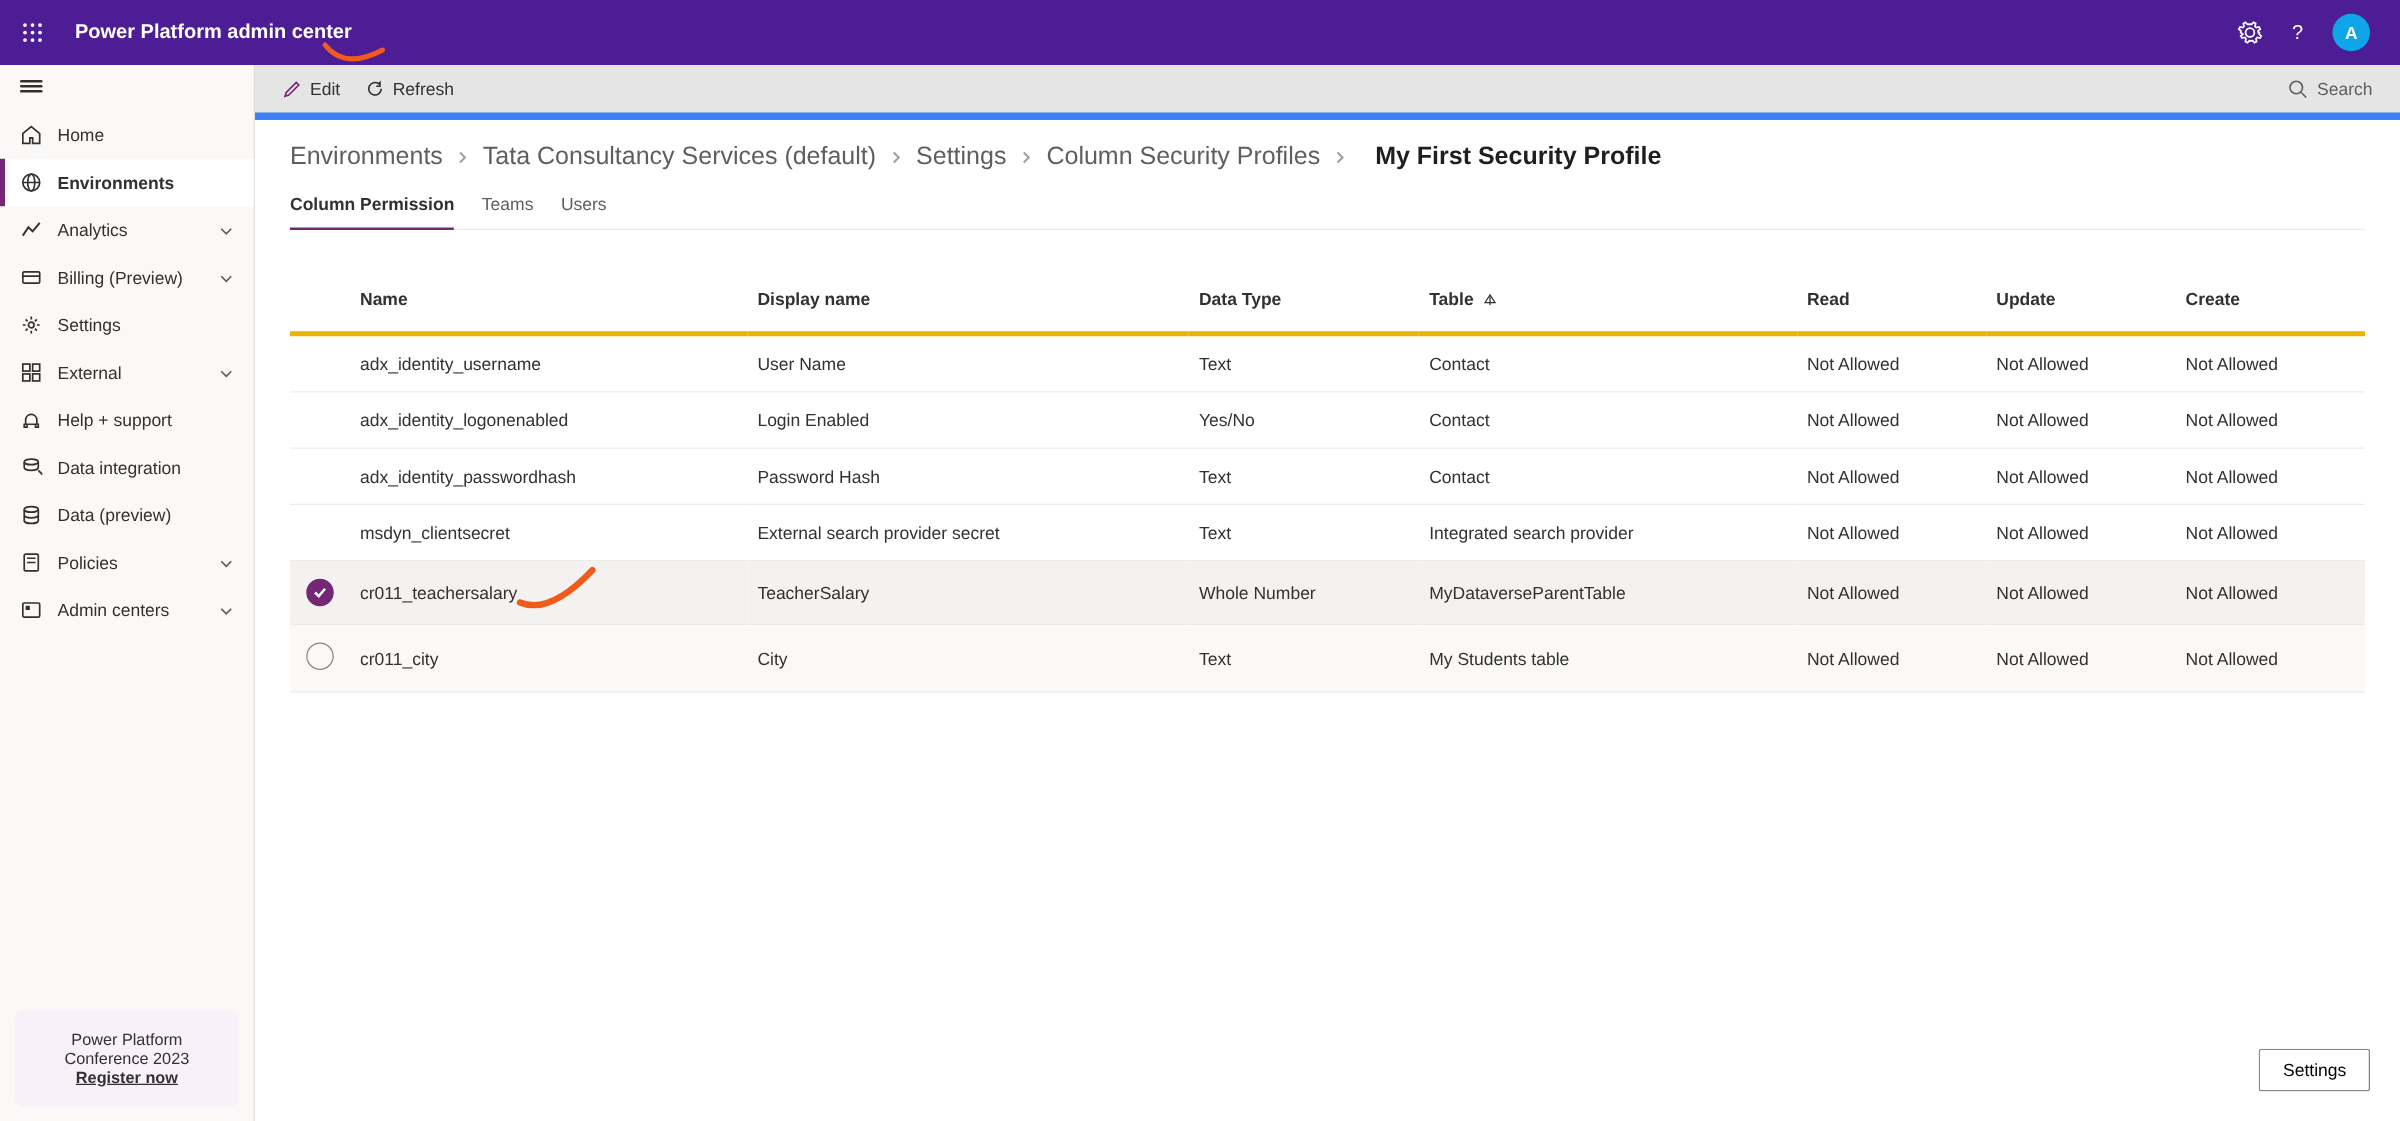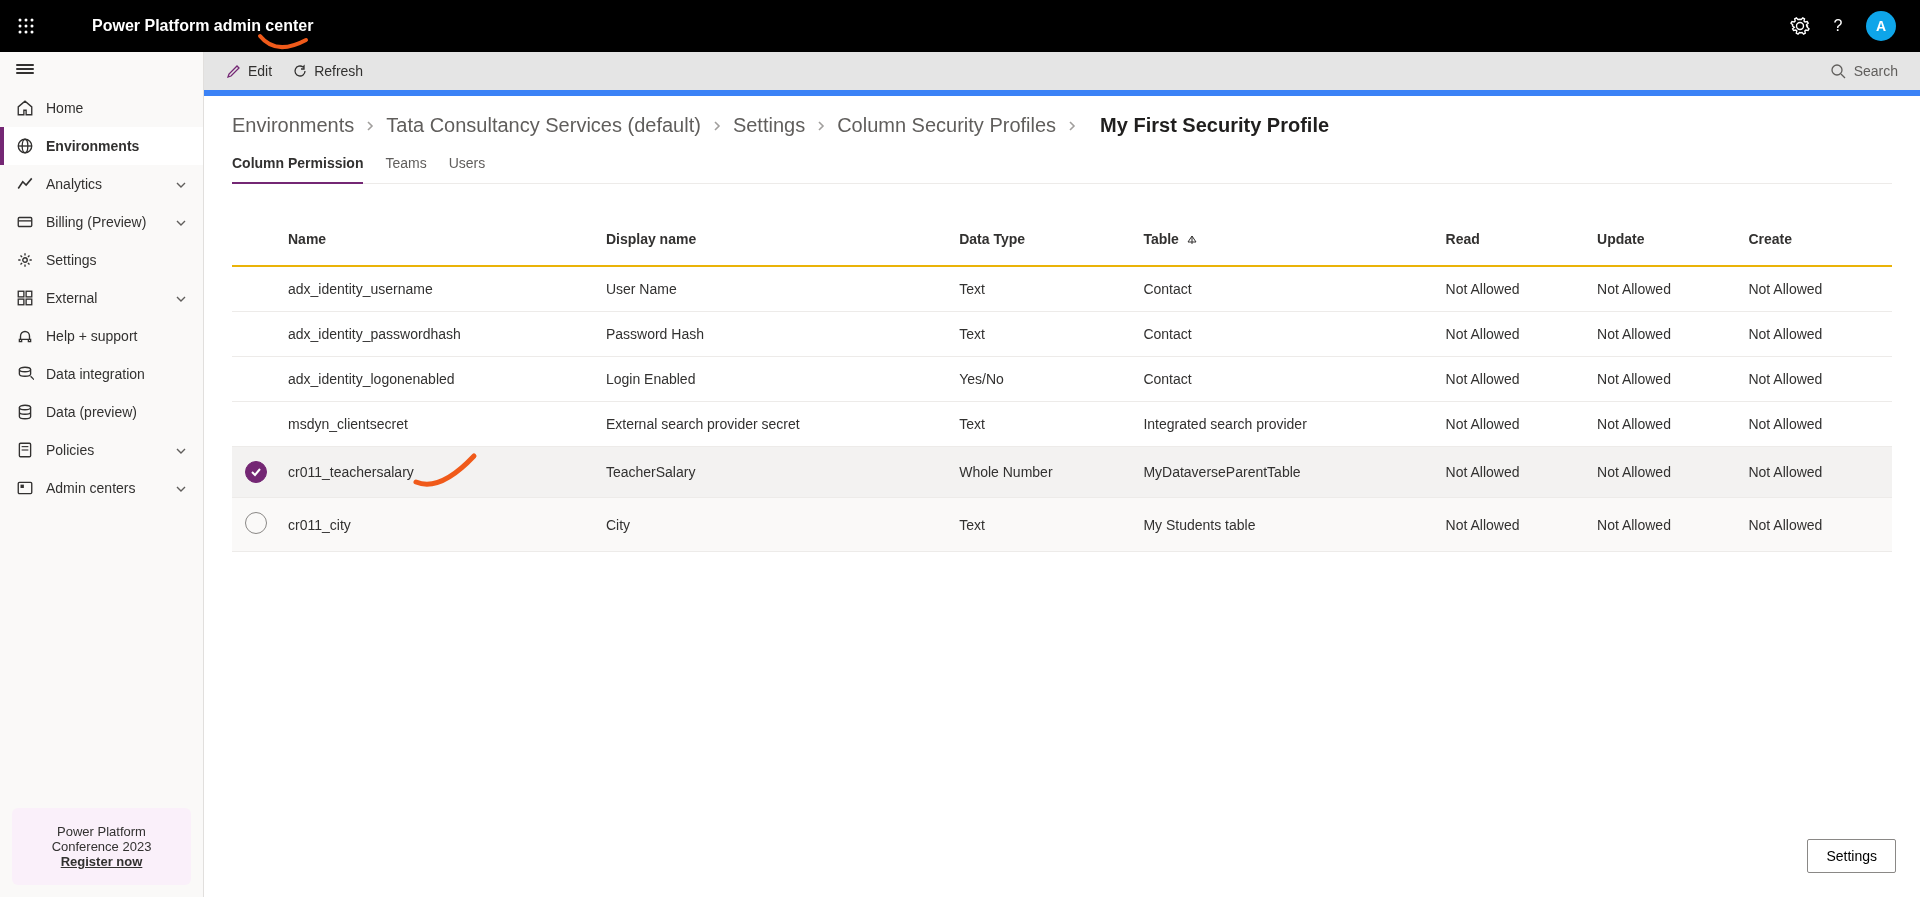--- a/index.html
+++ b/index.html
@@ -1,25 +1,24 @@
 <!DOCTYPE html>
 <html><head>
 <meta charset="utf-8">
 <style>
   * { box-sizing: border-box; margin: 0; padding: 0; }
   body { font-family: "Segoe UI", Arial, sans-serif; font-size: 14px; color: #323130; overflow: hidden; }
   
   .topbar {
     height: 52px;
-    background: #000000;
+    background: #4c1d95;
     display: flex;
     align-items: center;
     color: #fff;
     padding: 0 10px;
-    gap: 32px;
   }
   .waffle {
     width: 32px; height: 32px;
     display: flex; align-items: center; justify-content: center;
     cursor: pointer;
   }
   .waffle svg { width: 16px; height: 16px; }
   .app-title { font-size: 16px; font-weight: 600; margin-left: 18px; position: relative; }
   .top-right { margin-left: auto; display: flex; align-items: center; gap: 18px; padding-right: 14px; }
   .top-icon { width: 20px; height: 20px; cursor: pointer; display:flex; align-items:center; justify-content:center; }
@@ -104,21 +103,21 @@
   .tabs { display:flex; gap: 22px; border-bottom:1px solid #edebe9; margin-top:6px; }
   .tab { padding: 8px 0 12px 0; font-size:14px; color:#605e5c; cursor:pointer; position:relative; }
   .tab.active { color:#323130; font-weight:600; }
   .tab.active::after { content:""; position:absolute; left:0; right:0; bottom:-1px; height:2px; background:#742774; }
   
   .table-wrap { margin-top: 28px; }
   table { width:100%; border-collapse: collapse; }
   thead th {
     text-align:left; font-weight:600; font-size:14px;
     padding: 14px 8px;
-    border-bottom:2px solid #eab308;
+    border-bottom:4px solid #eab308;
   }
   thead th.sort svg { width:10px; height:10px; margin-left:4px; vertical-align:middle; }
   tbody td {
     padding: 14px 8px;
     border-bottom:1px solid #edebe9;
     font-size:14px;
     color:#323130;
   }
   tbody tr.selected { background:#f3f2f1; }
   tbody tr.hovered { background:#faf9f8; }
@@ -400,33 +399,33 @@
                 <td>adx_identity_username</td>
                 <td>User Name</td>
                 <td>Text</td>
                 <td>Contact</td>
                 <td>Not Allowed</td>
                 <td>Not Allowed</td>
                 <td>Not Allowed</td>
               </tr>
               <tr>
                 <td class="col-check"></td>
+                <td>adx_identity_logonenabled</td>
+                <td>Login Enabled</td>
+                <td>Yes/No</td>
+                <td>Contact</td>
+                <td>Not Allowed</td>
+                <td>Not Allowed</td>
+                <td>Not Allowed</td>
+              </tr>
+              <tr>
+                <td class="col-check"></td>
                 <td>adx_identity_passwordhash</td>
                 <td>Password Hash</td>
                 <td>Text</td>
-                <td>Contact</td>
-                <td>Not Allowed</td>
-                <td>Not Allowed</td>
-                <td>Not Allowed</td>
-              </tr>
-              <tr>
-                <td class="col-check"></td>
-                <td>adx_identity_logonenabled</td>
-                <td>Login Enabled</td>
-                <td>Yes/No</td>
                 <td>Contact</td>
                 <td>Not Allowed</td>
                 <td>Not Allowed</td>
                 <td>Not Allowed</td>
               </tr>
               <tr>
                 <td class="col-check"></td>
                 <td>msdyn_clientsecret</td>
                 <td>External search provider secret</td>
                 <td>Text</td>

